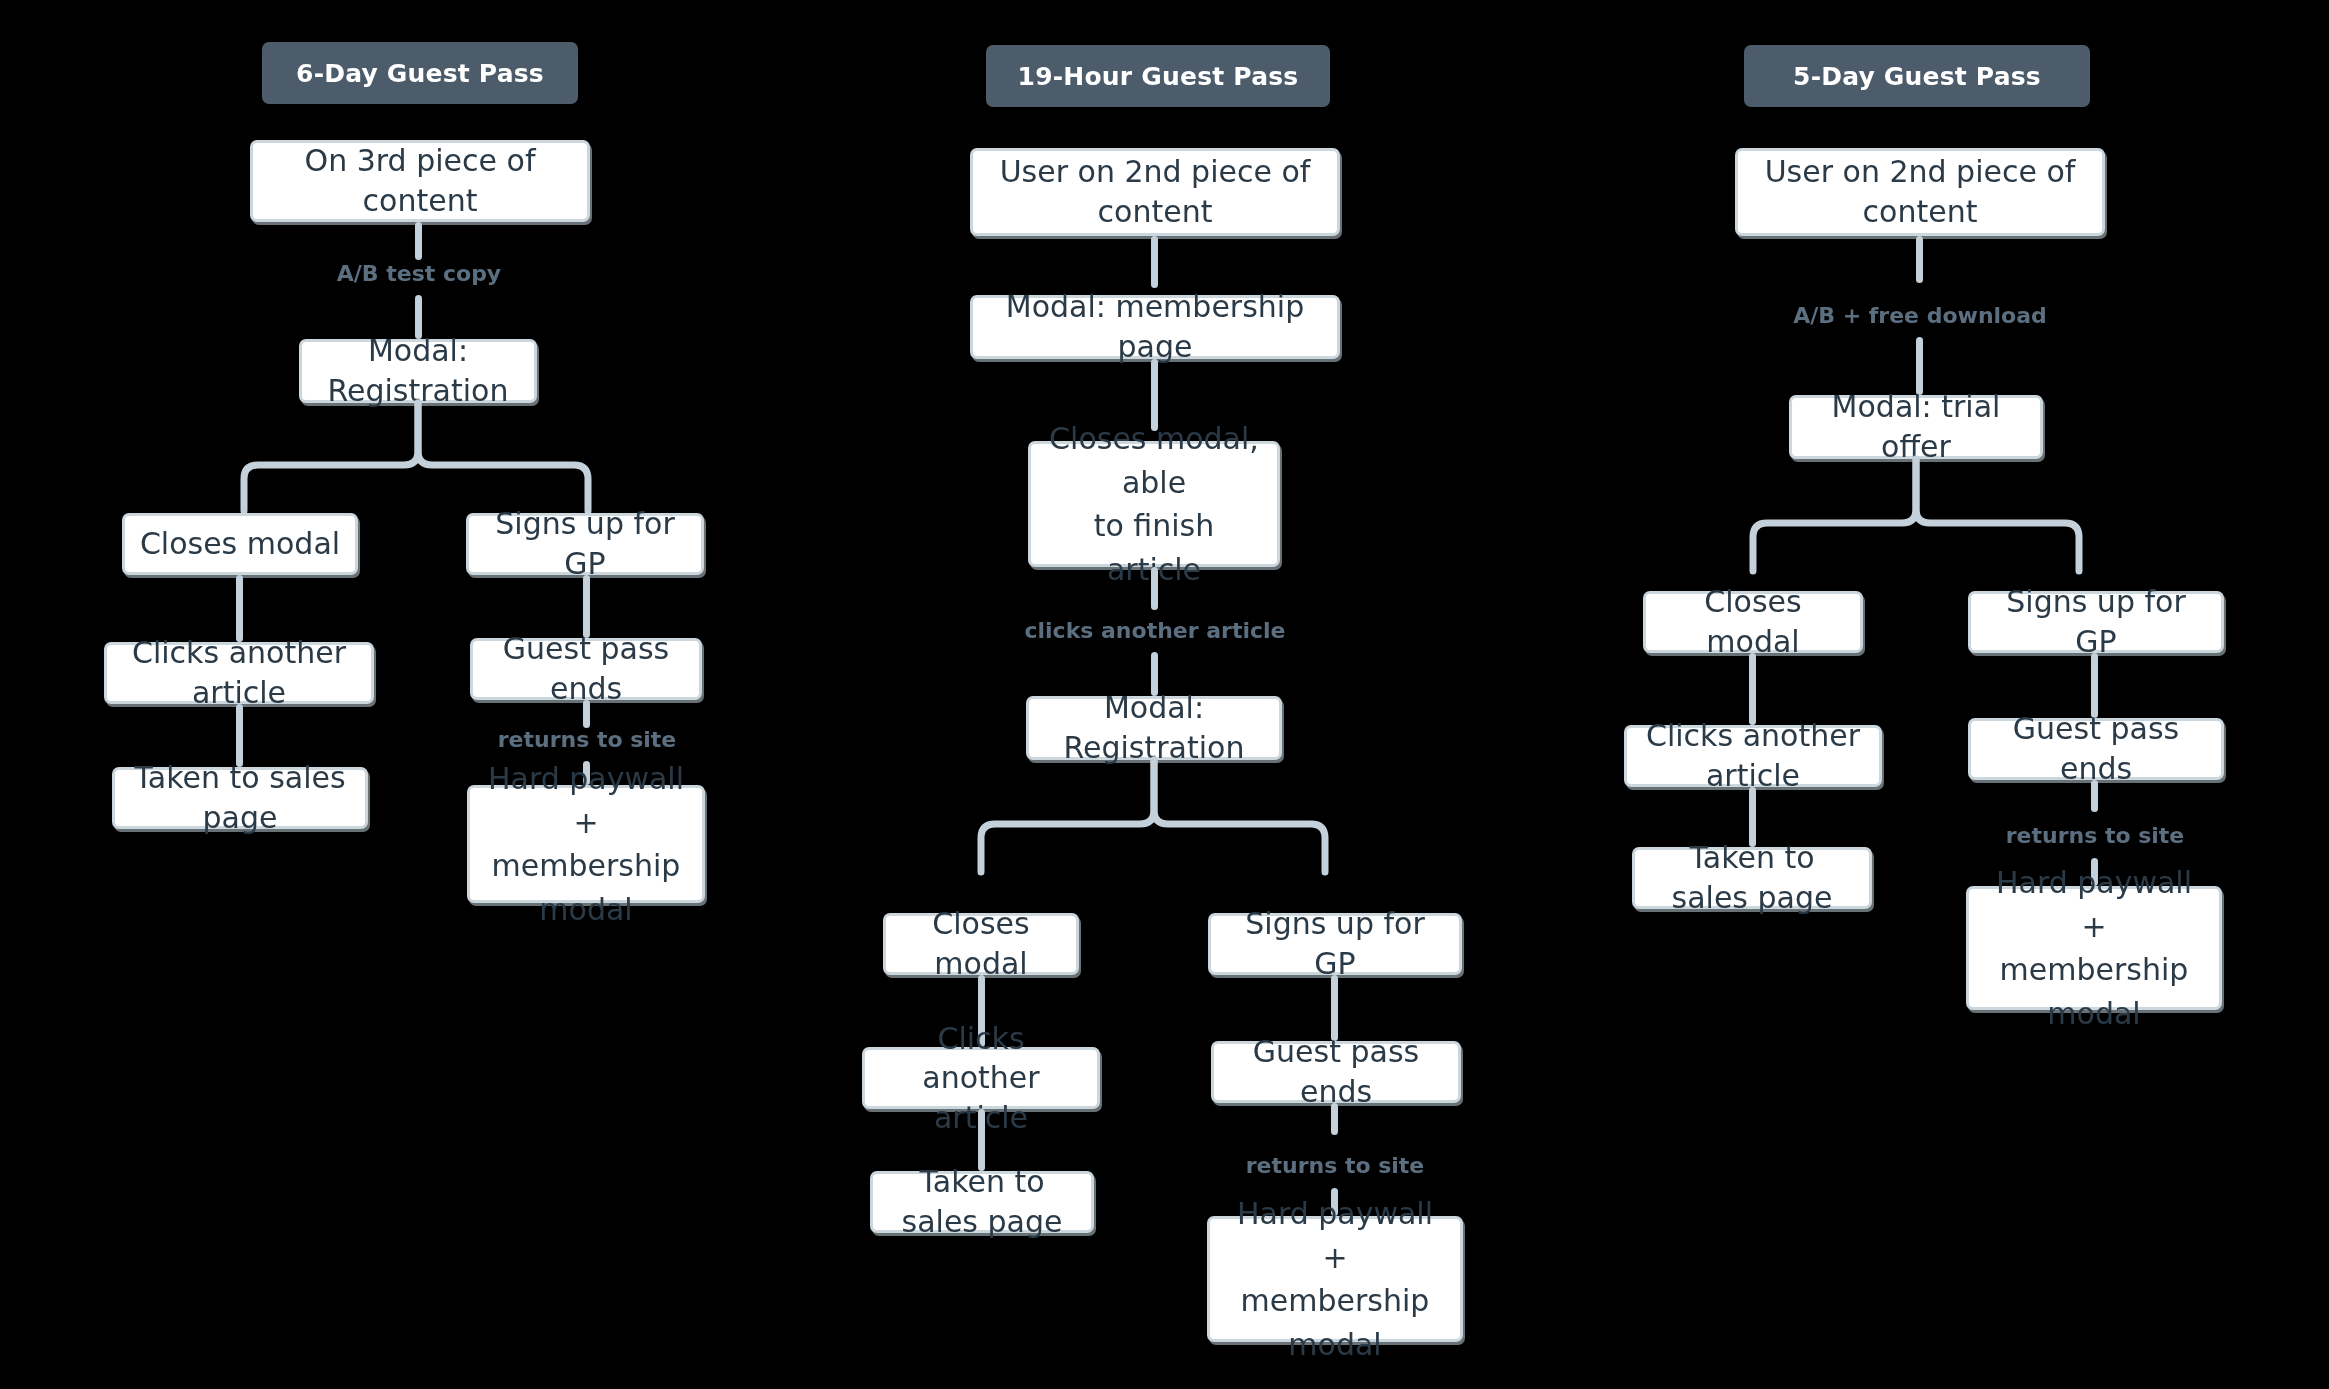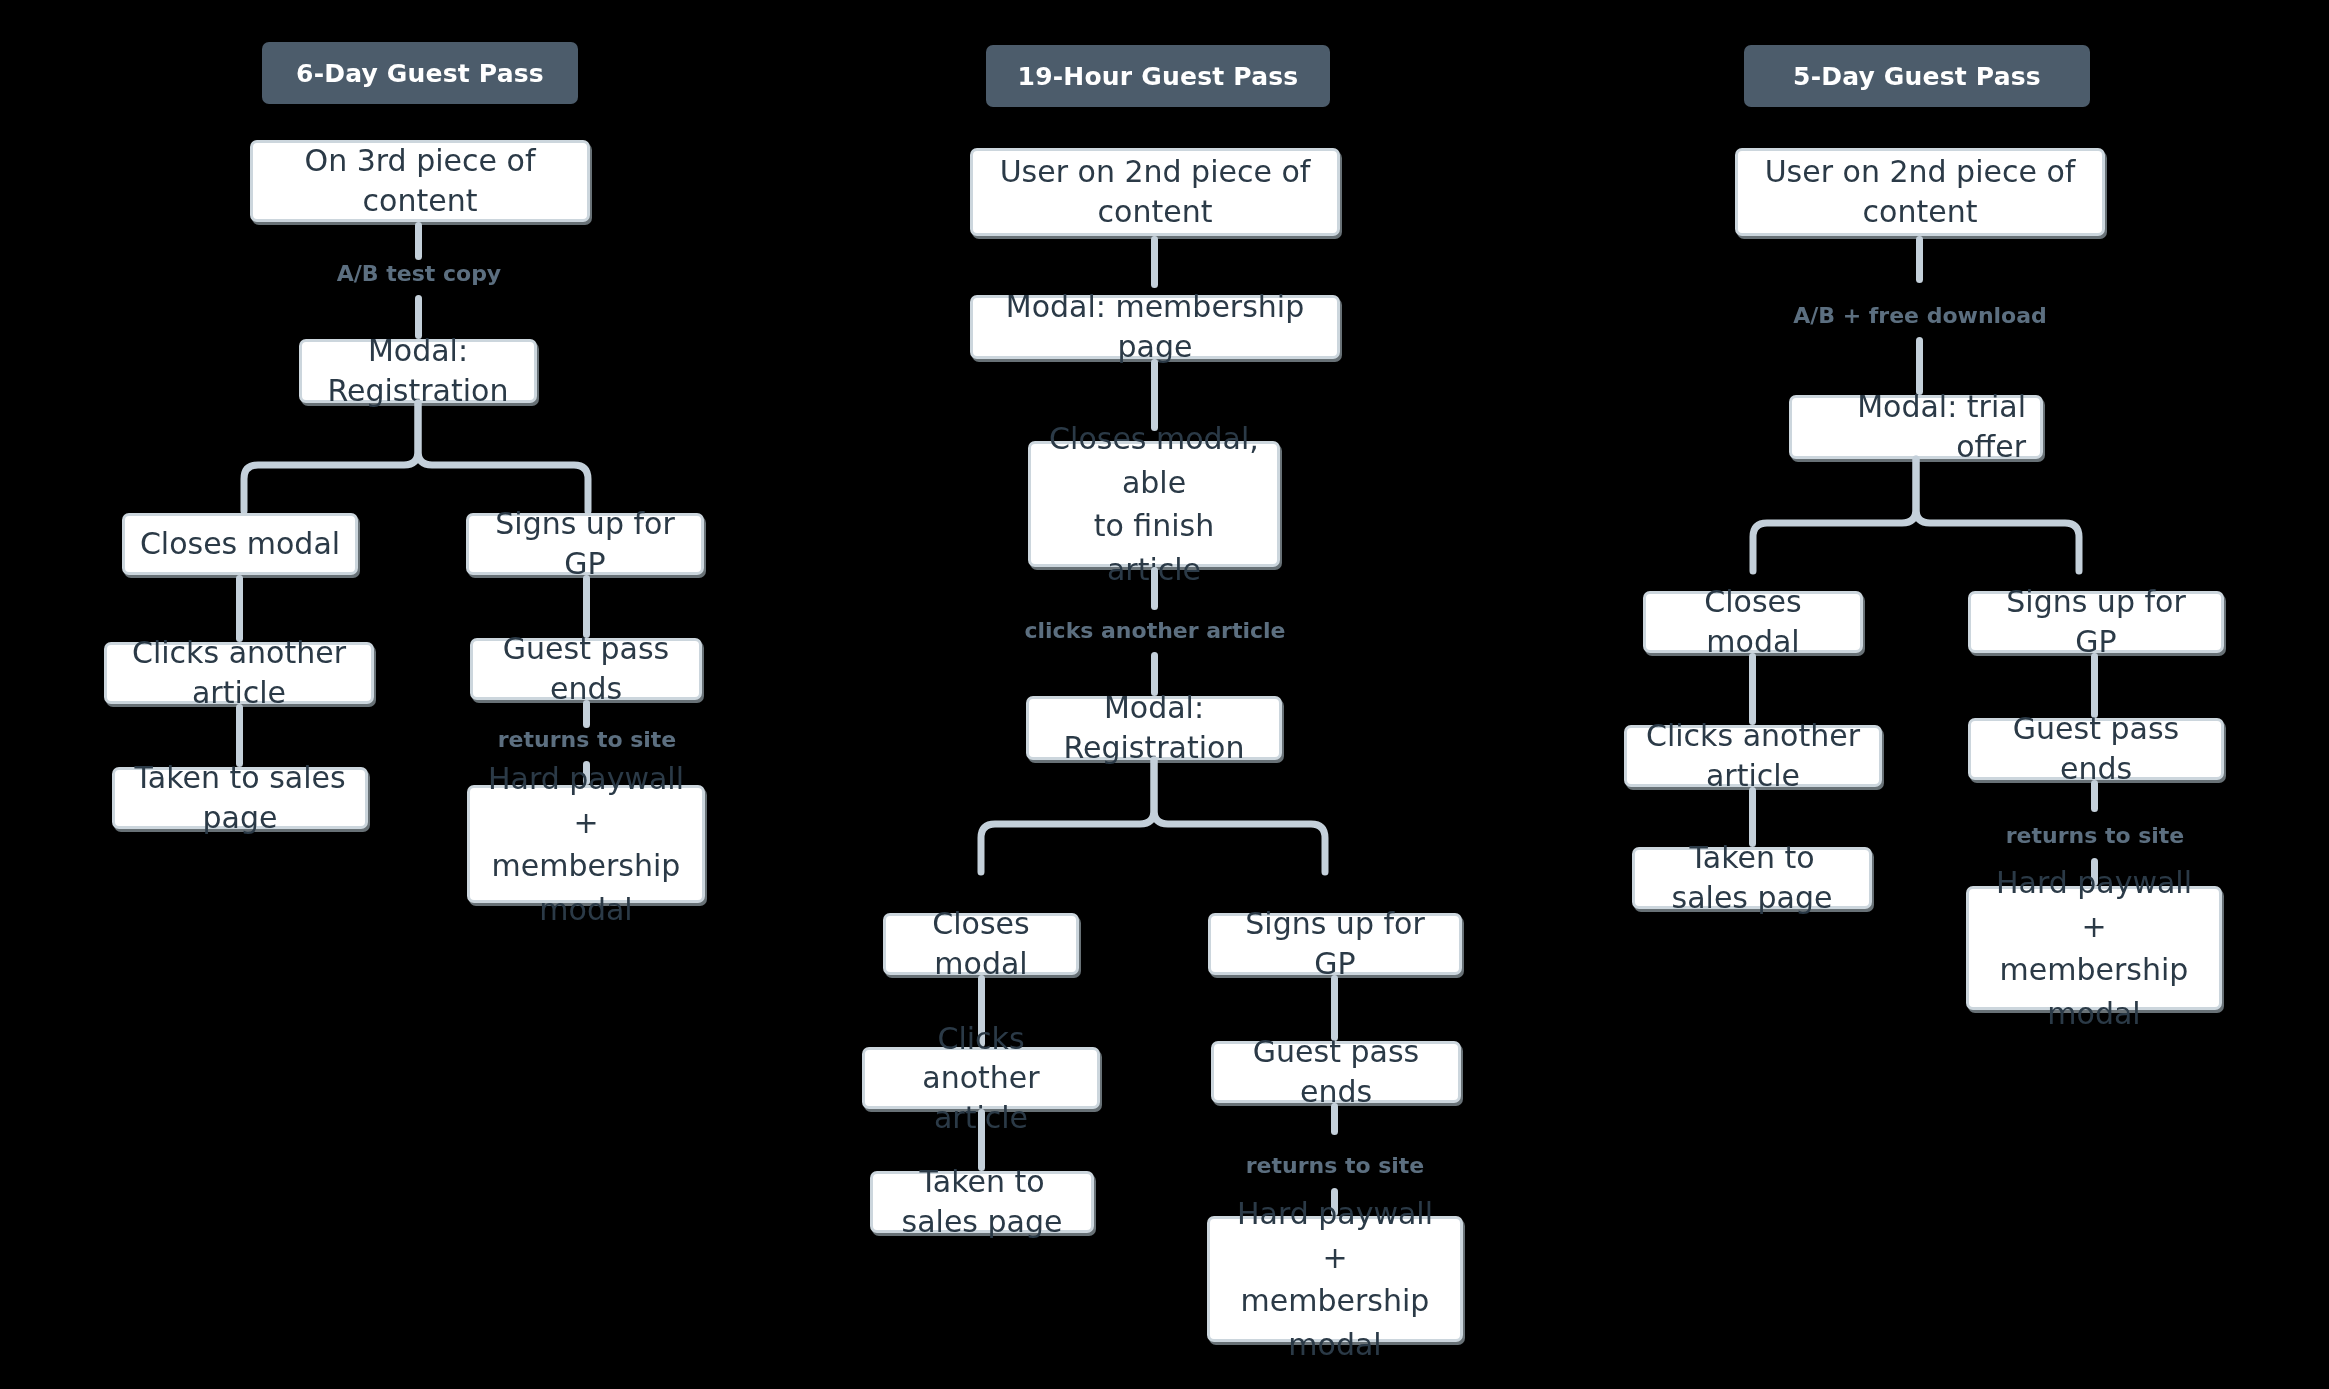--- a/index.html
+++ b/index.html
@@ -151,21 +151,21 @@
   </div>
 
   <div class="col-title" style="left:1744px;top:45px;width:346px;height:62px;">5-Day Guest Pass</div>
 
   <div class="node" style="left:1735px;top:148px;width:370px;height:88px;">User on 2nd piece of content</div>
 
   <div class="edge-v" style="left:1916px;top:236px;height:47px;"></div>
   <div class="edge-label" style="left:1920px;top:303px;">A/B + free download</div>
   <div class="edge-v" style="left:1916px;top:337px;height:58px;"></div>
 
-  <div class="node" style="left:1789px;top:395px;width:254px;height:64px;text-align:right;">Modal: trial offer</div>
+  <div class="node" style="left:1789px;top:395px;width:254px;height:64px;">Modal: trial offer</div>
 
   <div class="fork" style="left:1745px;top:459px;width:342px;height:114px;">
     <svg width="342" height="114" viewBox="0 0 342 114" fill="none">
       <path d="M171 0 V50 Q171 64 157 64 H22 Q8 64 8 78 V112" stroke="#c4d0da" stroke-width="7" stroke-linecap="round" fill="none"></path>
       <path d="M171 0 V50 Q171 64 185 64 H320 Q334 64 334 78 V112" stroke="#c4d0da" stroke-width="7" stroke-linecap="round" fill="none"></path>
     </svg>
   </div>
 
   <div class="node" style="left:1643px;top:591px;width:220px;height:62px;">Closes modal</div>
   <div class="edge-v" style="left:1749px;top:653px;height:72px;"></div>

